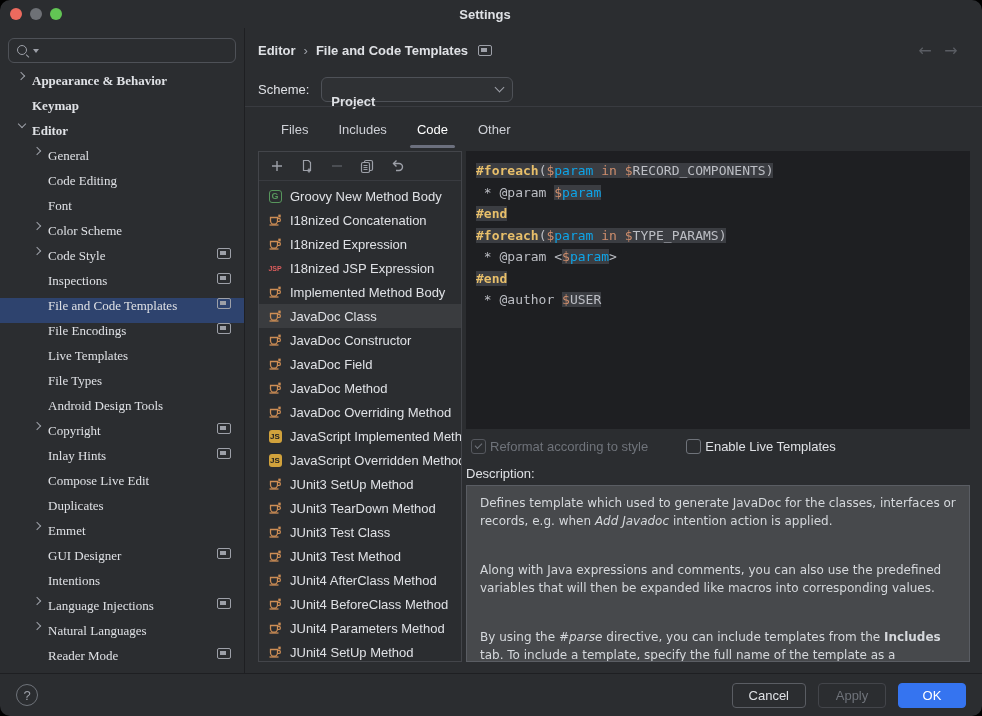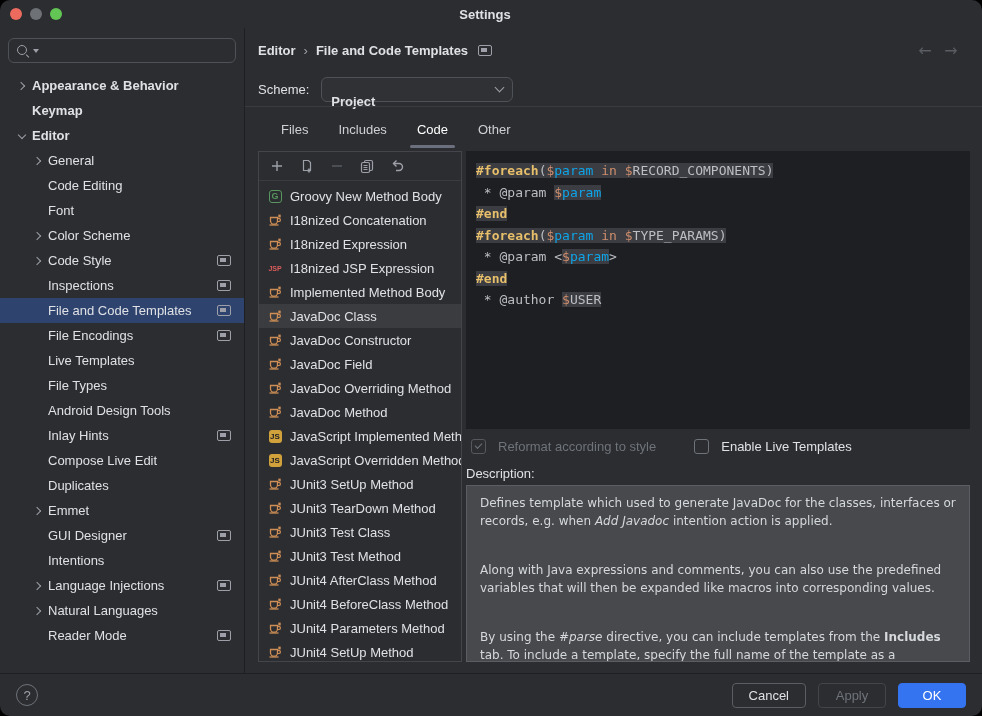--- a/index.html
+++ b/index.html
@@ -19,21 +19,21 @@
   .bodyrow { flex:1 1 auto; display:flex; min-height:0; }
   .sidebar { width:245px; flex:0 0 245px; border-right:1px solid #1E1F22; display:flex; flex-direction:column; }
   .searchbox { margin:10px 8px 8px 8px; height:25px; border:1px solid #4E5157; border-radius:6px; display:flex; align-items:center; padding:0 6px; gap:2px; }
   .mag { width:16px; height:16px; position:relative; flex:0 0 16px; }
   .mag::before { content:""; position:absolute; left:2px; top:2px; width:8px; height:8px; border:1.4px solid #9DA0A8; border-radius:50%; }
   .mag::after { content:""; position:absolute; left:11px; top:11px; width:4px; height:1.4px; background:#9DA0A8; transform:rotate(45deg); transform-origin:left center; }
   .caret-s { width:0; height:0; border-left:3px solid transparent; border-right:3px solid transparent; border-top:4px solid #9DA0A8; }
   .searchbox input { flex:1; background:transparent; border:none; outline:none; color:#DFE1E5; font:13px "Liberation Sans",sans-serif; }
 
   .tree { flex:1; overflow:hidden; padding-top:2px; }
-  .trow { height:25px; display:flex; align-items:center; cursor:default; }
+  .trow { height:25px; display:flex; align-items:flex-start; cursor:default;font-family:Liberation Serif, serif; }
   .trow.sel { background:#2E436E; }
   .chevbox { width:20px; flex:0 0 20px; display:flex; justify-content:center; align-items:center; }
   .chev { width:6px; height:6px; border-right:1.5px solid #9DA0A8; border-bottom:1.5px solid #9DA0A8; }
   .chev.right { transform:rotate(-45deg); margin-left:-2px; }
   .chev.down { transform:rotate(45deg); margin-top:-2px; }
   .tlabel { white-space:nowrap; }
   .tlabel.b { font-weight:bold; }
   .tspacer { flex:1; }
   .screen-icon { width:14px; height:11px; border:1px solid #9DA0A8; border-radius:2px; margin-right:13px; position:relative; flex:0 0 14px; }
   .screen-icon::after { content:""; position:absolute; left:2px; top:2px; width:6px; height:4px; background:#9DA0A8; }
@@ -77,21 +77,21 @@
   .tok.dir{ color:#E8BF6A; font-weight:bold; background:#3B3D42; }
   .tok.br{ color:#BCBEC4; background:#3B3D42; }
   .tok.dol{ color:#CF8E6D; background:#3B3D42; }
   .tok.var{ color:#0ea5e9; background:#3B3D42;margin-top:15px; }
   .tok.kw{ color:#CF8E6D; background:#3B3D42; }
   .tok.con{ color:#BCBEC4; background:#3B3D42; }
   .tok.sp{ background:#3B3D42; }
   .tok.pl{ color:#BCBEC4; }
 
   .opts { height:28px; flex:0 0 28px; display:flex; align-items:center; padding-left:5px; margin-top:3px; }
-  .opt { display:flex; align-items:center; gap:12px; }
+  .opt { display:flex; align-items:center; gap:4px; }
   .cb { width:15px; height:15px; border-radius:3px; flex:0 0 15px; position:relative; }
   .cb.dis { border:1.5px solid #55585E; }
   .cb.dis::after { content:""; position:absolute; left:3px; top:3.5px; width:6px; height:3px; border-left:1.8px solid #6F737A; border-bottom:1.8px solid #6F737A; transform:rotate(-45deg); }
   .cb.off { border:1.5px solid #6F737A; }
   .opt.dis .olabel { color:#6F737A; }
   .opt + .opt { margin-left:38px; }
 
   .desclabel { height:21px; flex:0 0 21px; display:flex; align-items:flex-end; color:#DFE1E5; }
   .descpanel { flex:1; margin-top:4px; background:#47494C; border:1px solid #5A5D63; padding:9px 13px; overflow:hidden; font-family:"DejaVu Sans",sans-serif; font-size:12px; line-height:17.5px; color:#D5D8DC; }
   .descpanel p + p { margin-top:32px; }
@@ -210,20 +210,28 @@
             <span class="chevbox"></span>
             <span class="tlabel">File Types</span>
             <span class="tspacer"></span>
           </div>
           <div class="trow" style="padding-left: 28px;">
             <span class="chevbox"></span>
             <span class="tlabel">Android Design Tools</span>
             <span class="tspacer"></span>
           </div>
           <div class="trow" style="padding-left: 28px;">
+            <span class="chevbox">
+              <span class="chev right"></span>
+            </span>
+            <span class="tlabel">Copyright</span>
+            <span class="tspacer"></span>
+            <span class="screen-icon"></span>
+          </div>
+          <div class="trow" style="padding-left: 28px;">
             <span class="chevbox"></span>
             <span class="tlabel">Inlay Hints</span>
             <span class="tspacer"></span>
             <span class="screen-icon"></span>
           </div>
           <div class="trow" style="padding-left: 28px;">
             <span class="chevbox"></span>
             <span class="tlabel">Compose Live Edit</span>
             <span class="tspacer"></span>
           </div>
@@ -417,32 +425,32 @@
               </div>
               <div class="trowt">
                 <span class="fi">
                   <svg width="16" height="16" viewBox="0 0 16 16">
                     <path d="M3.5 5.5h7v3.2a3.5 3.5 0 0 1-7 0z" fill="none" stroke="#CE8E55" stroke-width="1.3"></path>
                     <path d="M10.6 6.3h1.2a1.6 1.6 0 0 1 0 3.2h-1.2" fill="none" stroke="#CE8E55" stroke-width="1.2"></path>
                     <path d="M2.5 13h9" stroke="#CE8E55" stroke-width="1.3"></path>
                     <rect x="11.3" y="2.6" width="2.4" height="2.8" fill="#CE8E55"></rect>
                   </svg>
                 </span>
+                <span class="tpl-label">JavaDoc Method</span>
+              </div>
+              <div class="trowt">
+                <span class="fi">
+                  <svg width="16" height="16" viewBox="0 0 16 16">
+                    <path d="M3.5 5.5h7v3.2a3.5 3.5 0 0 1-7 0z" fill="none" stroke="#CE8E55" stroke-width="1.3"></path>
+                    <path d="M10.6 6.3h1.2a1.6 1.6 0 0 1 0 3.2h-1.2" fill="none" stroke="#CE8E55" stroke-width="1.2"></path>
+                    <path d="M2.5 13h9" stroke="#CE8E55" stroke-width="1.3"></path>
+                    <rect x="11.3" y="2.6" width="2.4" height="2.8" fill="#CE8E55"></rect>
+                  </svg>
+                </span>
                 <span class="tpl-label">JavaDoc Overriding Method</span>
-              </div>
-              <div class="trowt">
-                <span class="fi">
-                  <svg width="16" height="16" viewBox="0 0 16 16">
-                    <path d="M3.5 5.5h7v3.2a3.5 3.5 0 0 1-7 0z" fill="none" stroke="#CE8E55" stroke-width="1.3"></path>
-                    <path d="M10.6 6.3h1.2a1.6 1.6 0 0 1 0 3.2h-1.2" fill="none" stroke="#CE8E55" stroke-width="1.2"></path>
-                    <path d="M2.5 13h9" stroke="#CE8E55" stroke-width="1.3"></path>
-                    <rect x="11.3" y="2.6" width="2.4" height="2.8" fill="#CE8E55"></rect>
-                  </svg>
-                </span>
-                <span class="tpl-label">JavaDoc Method</span>
               </div>
               <div class="trowt">
                 <span class="fi">
                   <span class="jsicon">JS</span>
                 </span>
                 <span class="tpl-label">JavaScript Implemented Method</span>
               </div>
               <div class="trowt">
                 <span class="fi">
                   <span class="jsicon">JS</span>

